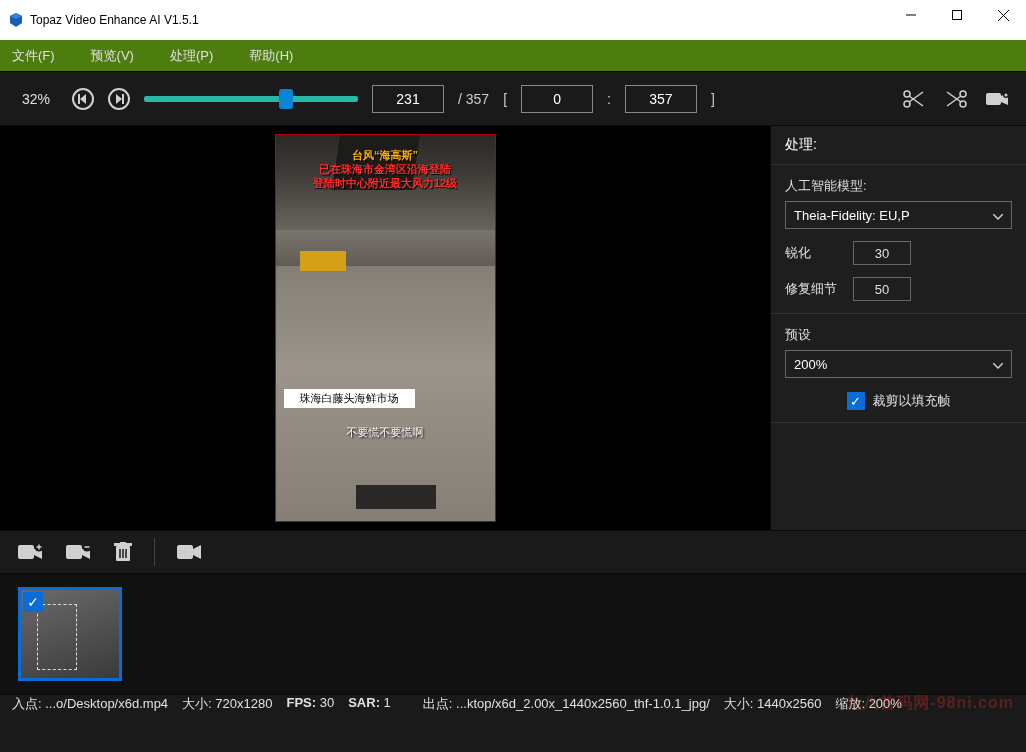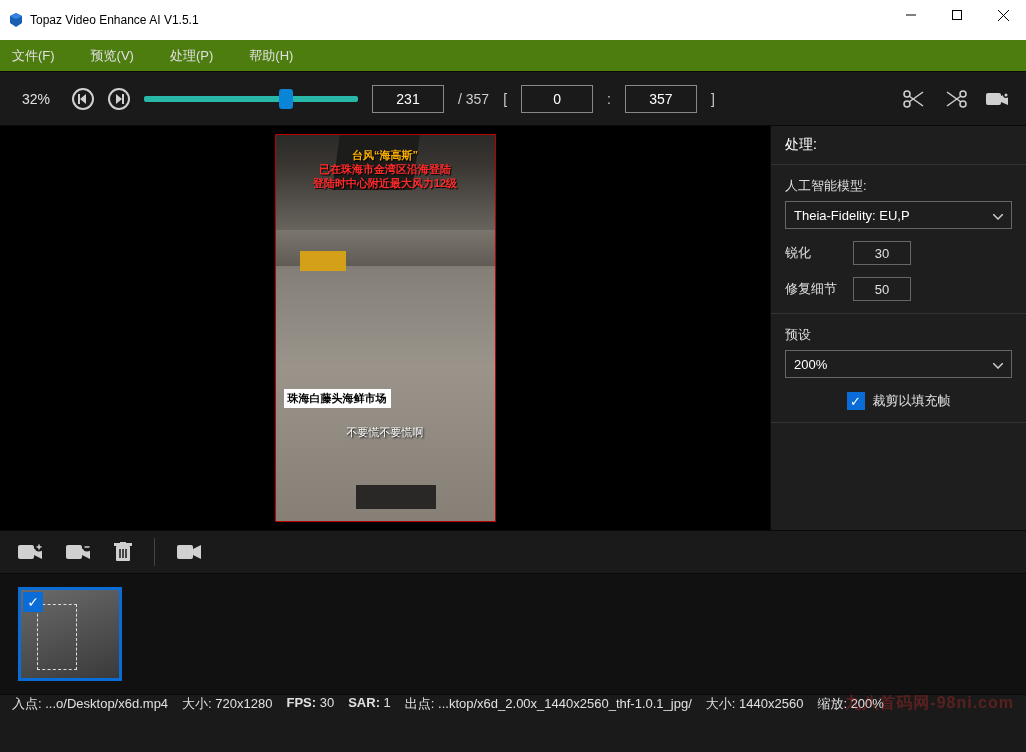--- a/index.html
+++ b/index.html
@@ -21,21 +21,21 @@
 .scisbtn{width:28px;height:24px;display:flex;align-items:center;justify-content:center;color:#d0d0d0}
 .mainrow{display:flex;height:404px}
 .preview{flex:1;background:#000;display:flex;align-items:center;justify-content:center}
 .vidwrap{width:221px;height:388px;border:1px solid #b00;position:relative;overflow:hidden;background:linear-gradient(180deg,#2a2a28 0%,#3a3632 8%,#848078 35%,#9a948b 60%,#867f76 100%)}
 .vidwrap .ovh{position:absolute;top:13px;left:0;right:0;text-align:center;font-weight:700;font-size:11px;line-height:14px}
 .ovh .l1{color:#ffb000;text-shadow:1px 1px 1px #000}
 .ovh .l2,.ovh .l3{color:#ff2a2a;text-shadow:1px 1px 1px #000}
 .roof{position:absolute;top:0;left:60px;width:80px;height:55px;background:#1c1c1a;transform:skewX(-8deg)}
 .bridge{position:absolute;top:95px;left:0;right:0;height:36px;background:linear-gradient(180deg,#7a756d,#605b54)}
 .sign{position:absolute;top:116px;left:24px;width:46px;height:20px;background:#d4a017}
-.whbox{position:absolute;left:8px;top:254px;background:#fff;color:#000;font-size:11px;padding:2px 4px;font-weight:700}
+.whbox{position:absolute;left:8px;top:254px;background:#fff;color:#000;font-size:11px;padding:2px 16px;font-weight:400}
 .sub{position:absolute;left:0;right:0;top:290px;text-align:center;color:#fff;font-size:11px;text-shadow:1px 1px 2px #000}
 .blk{position:absolute;bottom:12px;left:80px;width:80px;height:24px;background:#2a2826}
 .sidepanel{width:256px;background:#1e1e1e;border-left:1px solid #0a0a0a;display:flex;flex-direction:column;overflow:hidden}
 .sechead{padding:10px 14px;font-size:14px;color:#fff;border-bottom:1px solid #333}
 .secbody{padding:12px 14px;border-bottom:1px solid #333}
 .fldlbl{font-size:13px;color:#ddd;margin-bottom:6px}
 .selbox{height:28px;border:1px solid #666;background:transparent;color:#fff;display:flex;align-items:center;justify-content:space-between;padding:0 8px;font-size:13px}
 .prow{display:flex;align-items:center;gap:10px;margin-top:12px}
 .prow .plab{width:58px;font-size:13px}
 .prow .pval{width:58px;height:24px;border:1px solid #666;display:flex;align-items:center;justify-content:center;font-size:13px}
@@ -234,18 +234,18 @@
     <div class="dashed"></div>
     <div class="chkmark">✓</div>
   </div>
 </div>
 
 <div class="statusbar">
   <span><span>入点:</span> <span>...o/Desktop/x6d.mp4</span></span>
   <span><span>大小:</span> <span>720x1280</span></span>
   <span><b>FPS:</b> <span>30</span></span>
   <span><b>SAR:</b> <span>1</span></span>
-  <span style=""><span>出点:</span> <span>...ktop/x6d_2.00x_1440x2560_thf-1.0.1_jpg/</span></span>
+  <span style="margin-left:18px"><span>出点:</span> <span>...ktop/x6d_2.00x_1440x2560_thf-1.0.1_jpg/</span></span>
   <span><span>大小:</span> <span>1440x2560</span></span>
   <span><span>缩放:</span> <span>200%</span></span>
 </div>
 
 <div class="wm">九八首码网-98ni.com</div>
 
 </body></html>

